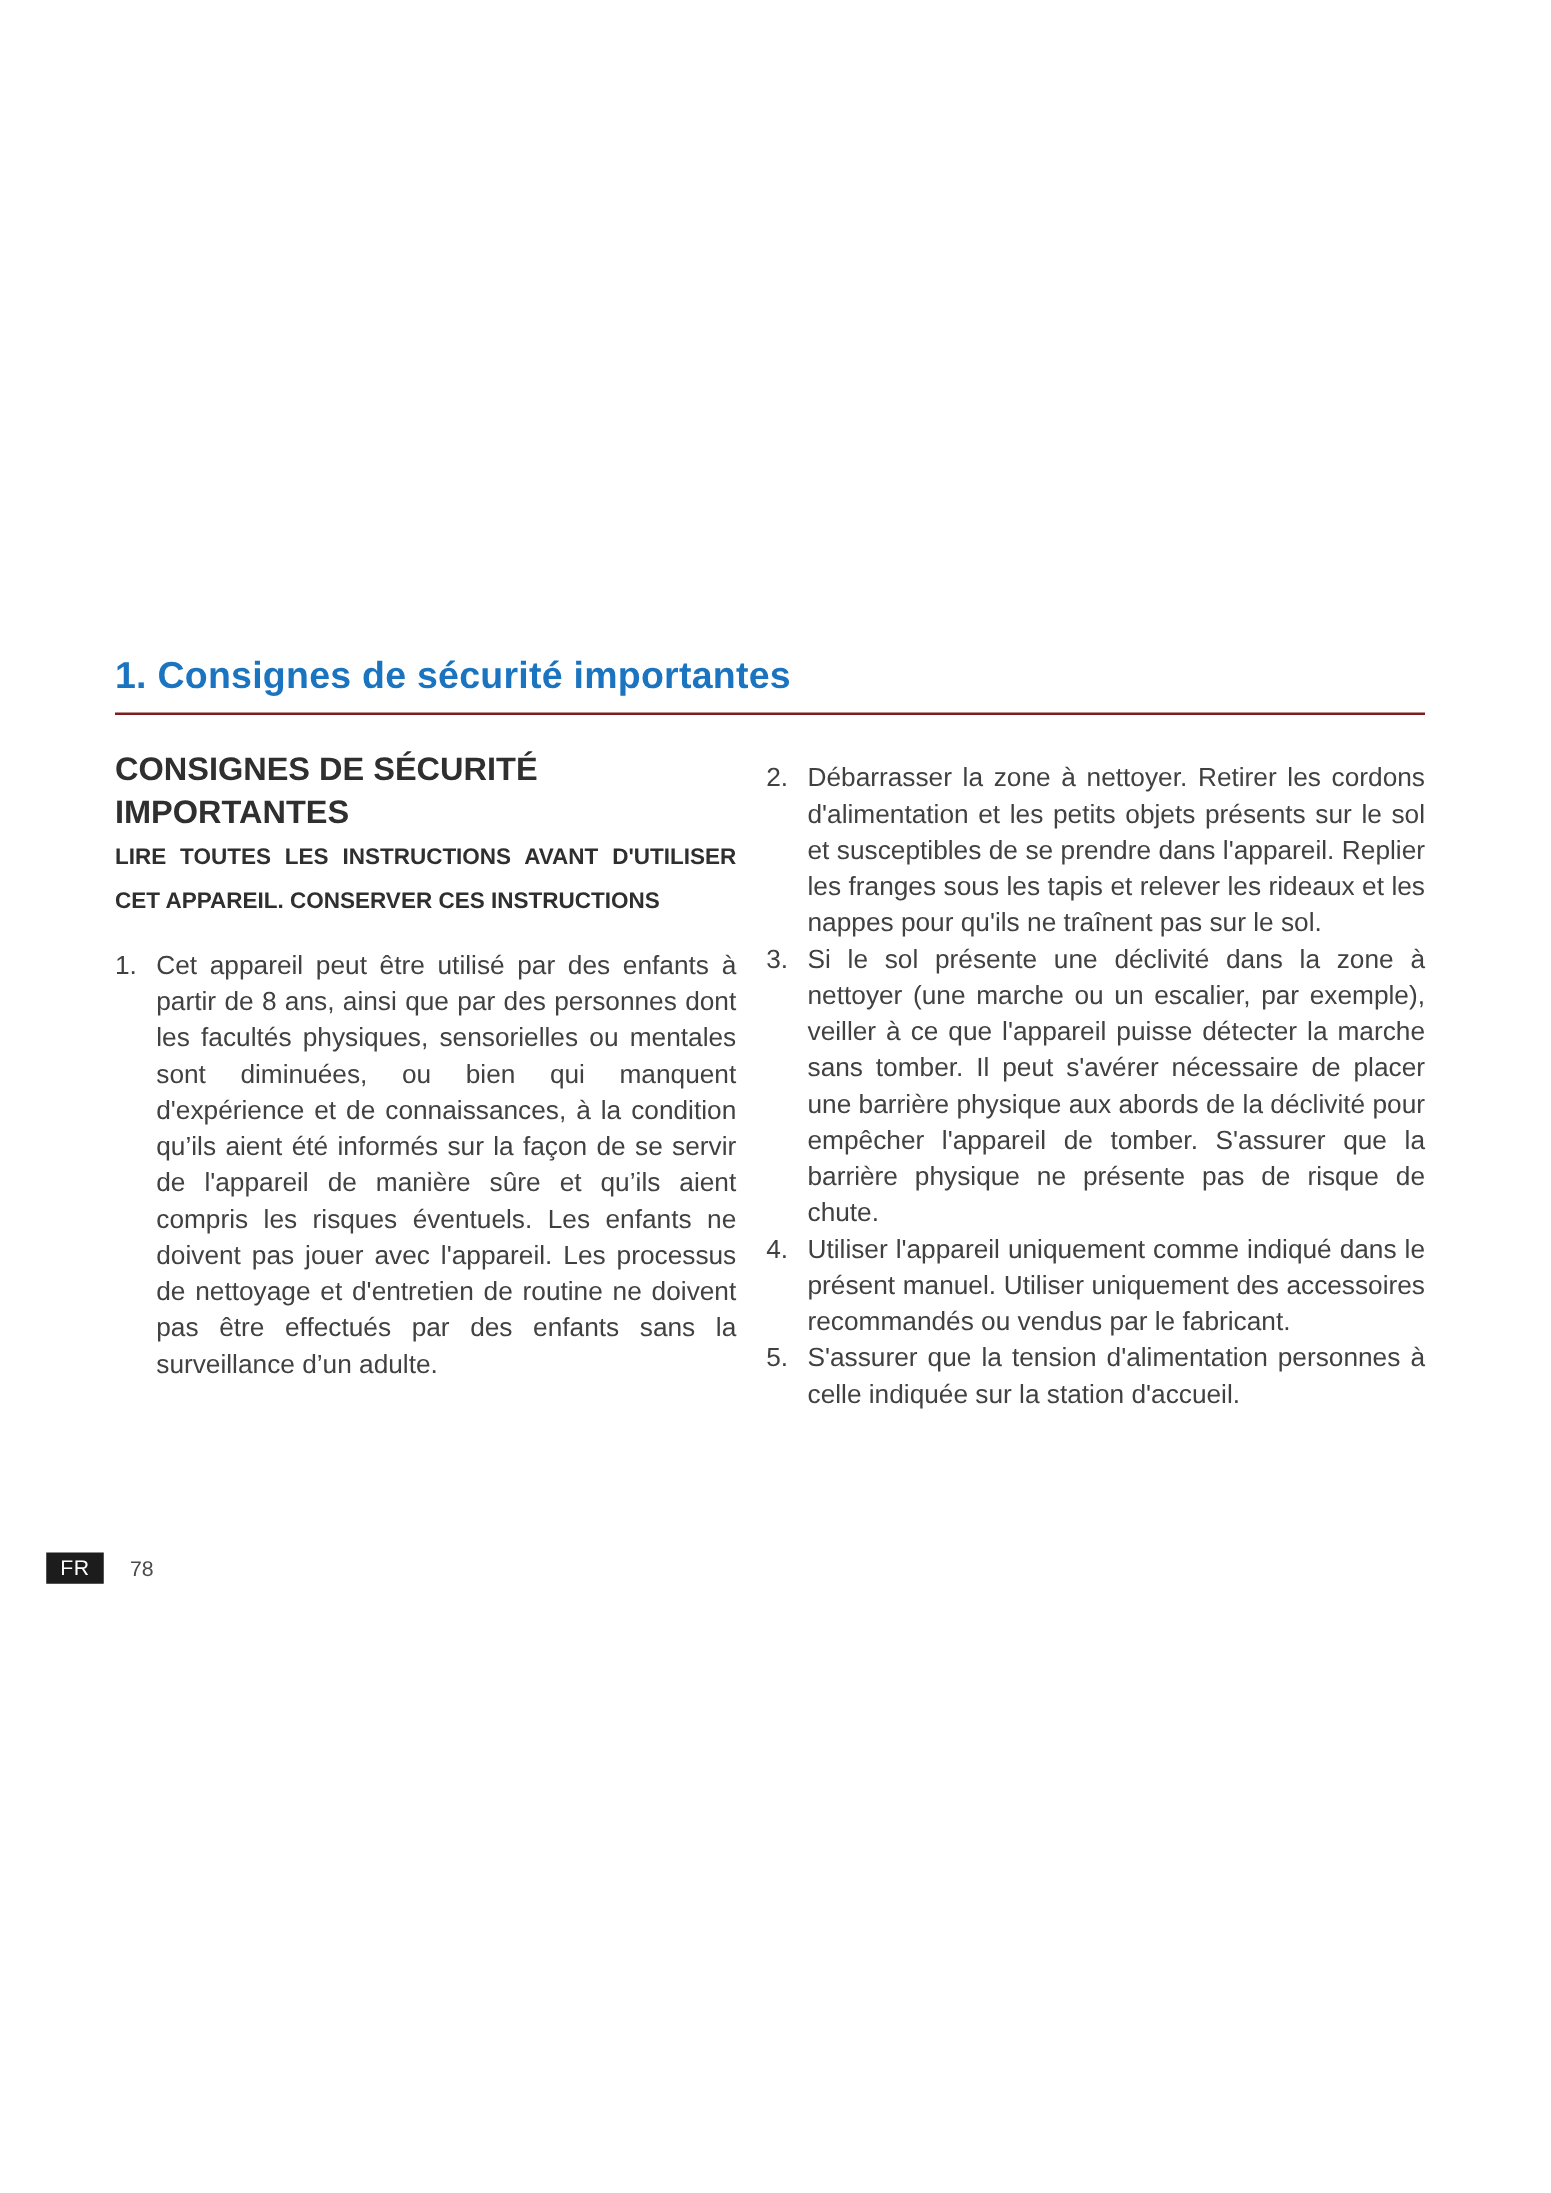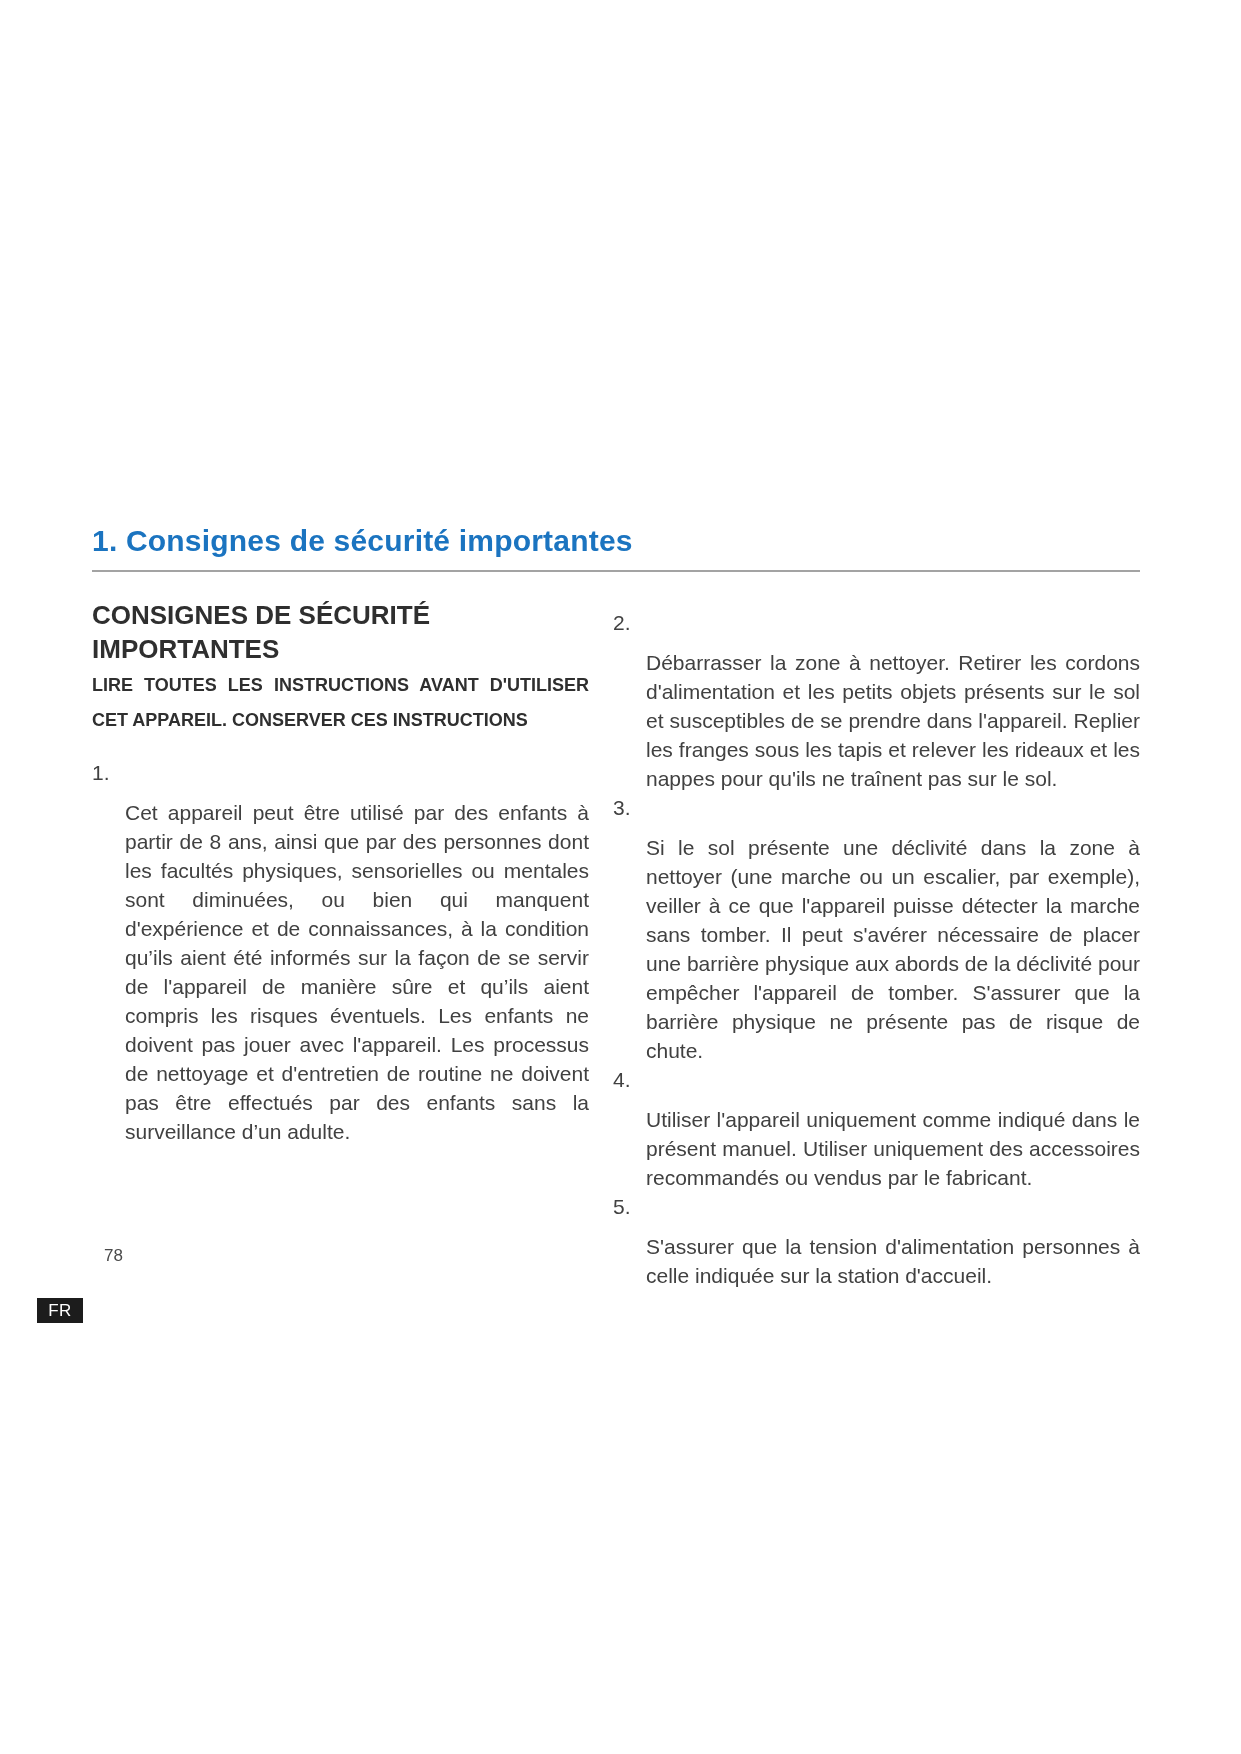--- a/index.html
+++ b/index.html
@@ -21,21 +21,21 @@
     top: 524px;
     width: 1048px;
   }
   .page-title {
     margin: 0;
     color: #1b74c0;
     font-size: 30px;
     font-weight: bold;
     letter-spacing: 0.2px;
     padding-bottom: 12px;
-    border-bottom: 2px solid #a3a3a3;
+    border-bottom: 2px solid #7f1d1d;
   }
   .columns {
     display: flex;
     gap: 24px;
     margin-top: 26px;
   }
   .col-left  { width: 497px; }
   .col-right { width: 527px; padding-top: 10px; }
 
   .section-heading {
@@ -66,26 +66,25 @@
     line-height: 29px;
     color: #414141;
   }
   .list-item .num {
     flex: none;
     width: 33px;
   }
   .list-item .text {
     flex: 1;
     text-align: justify;
-    margin-top: 40px;
   }
   .footer-badge {
     position: absolute;
     left: 37px;
-    top: 1298px;
+    top: 1242px;
     width: 46px;
     height: 25px;
     background: #1c1c1c;
     color: #ffffff;
     font-size: 17px;
     display: flex;
     align-items: center;
     justify-content: center;
     letter-spacing: 0.5px;
   }

